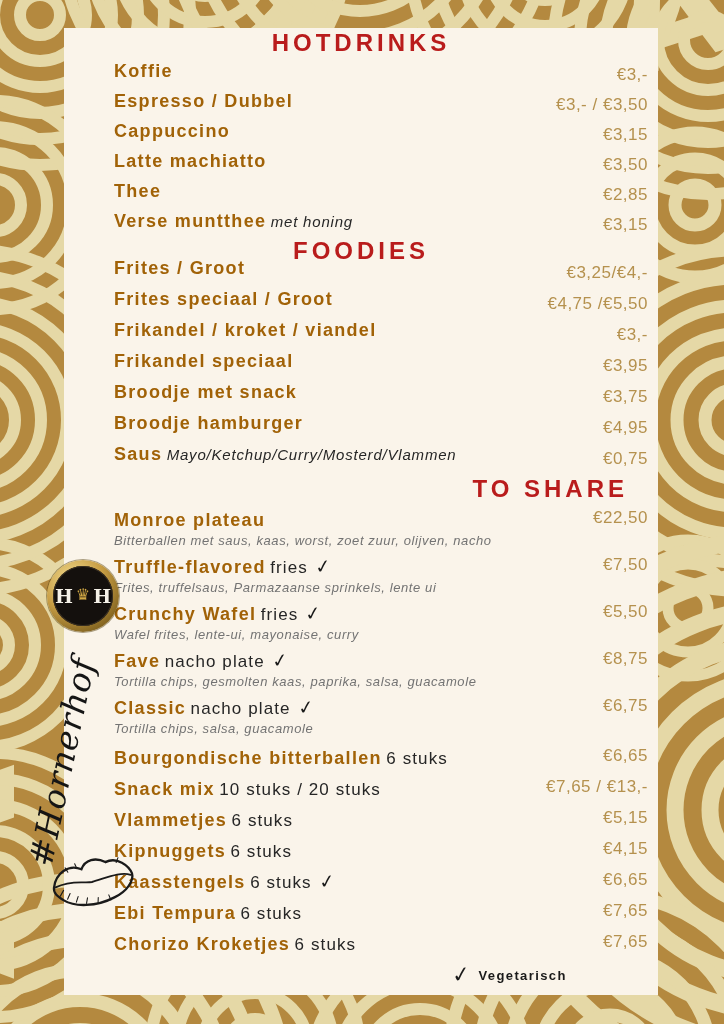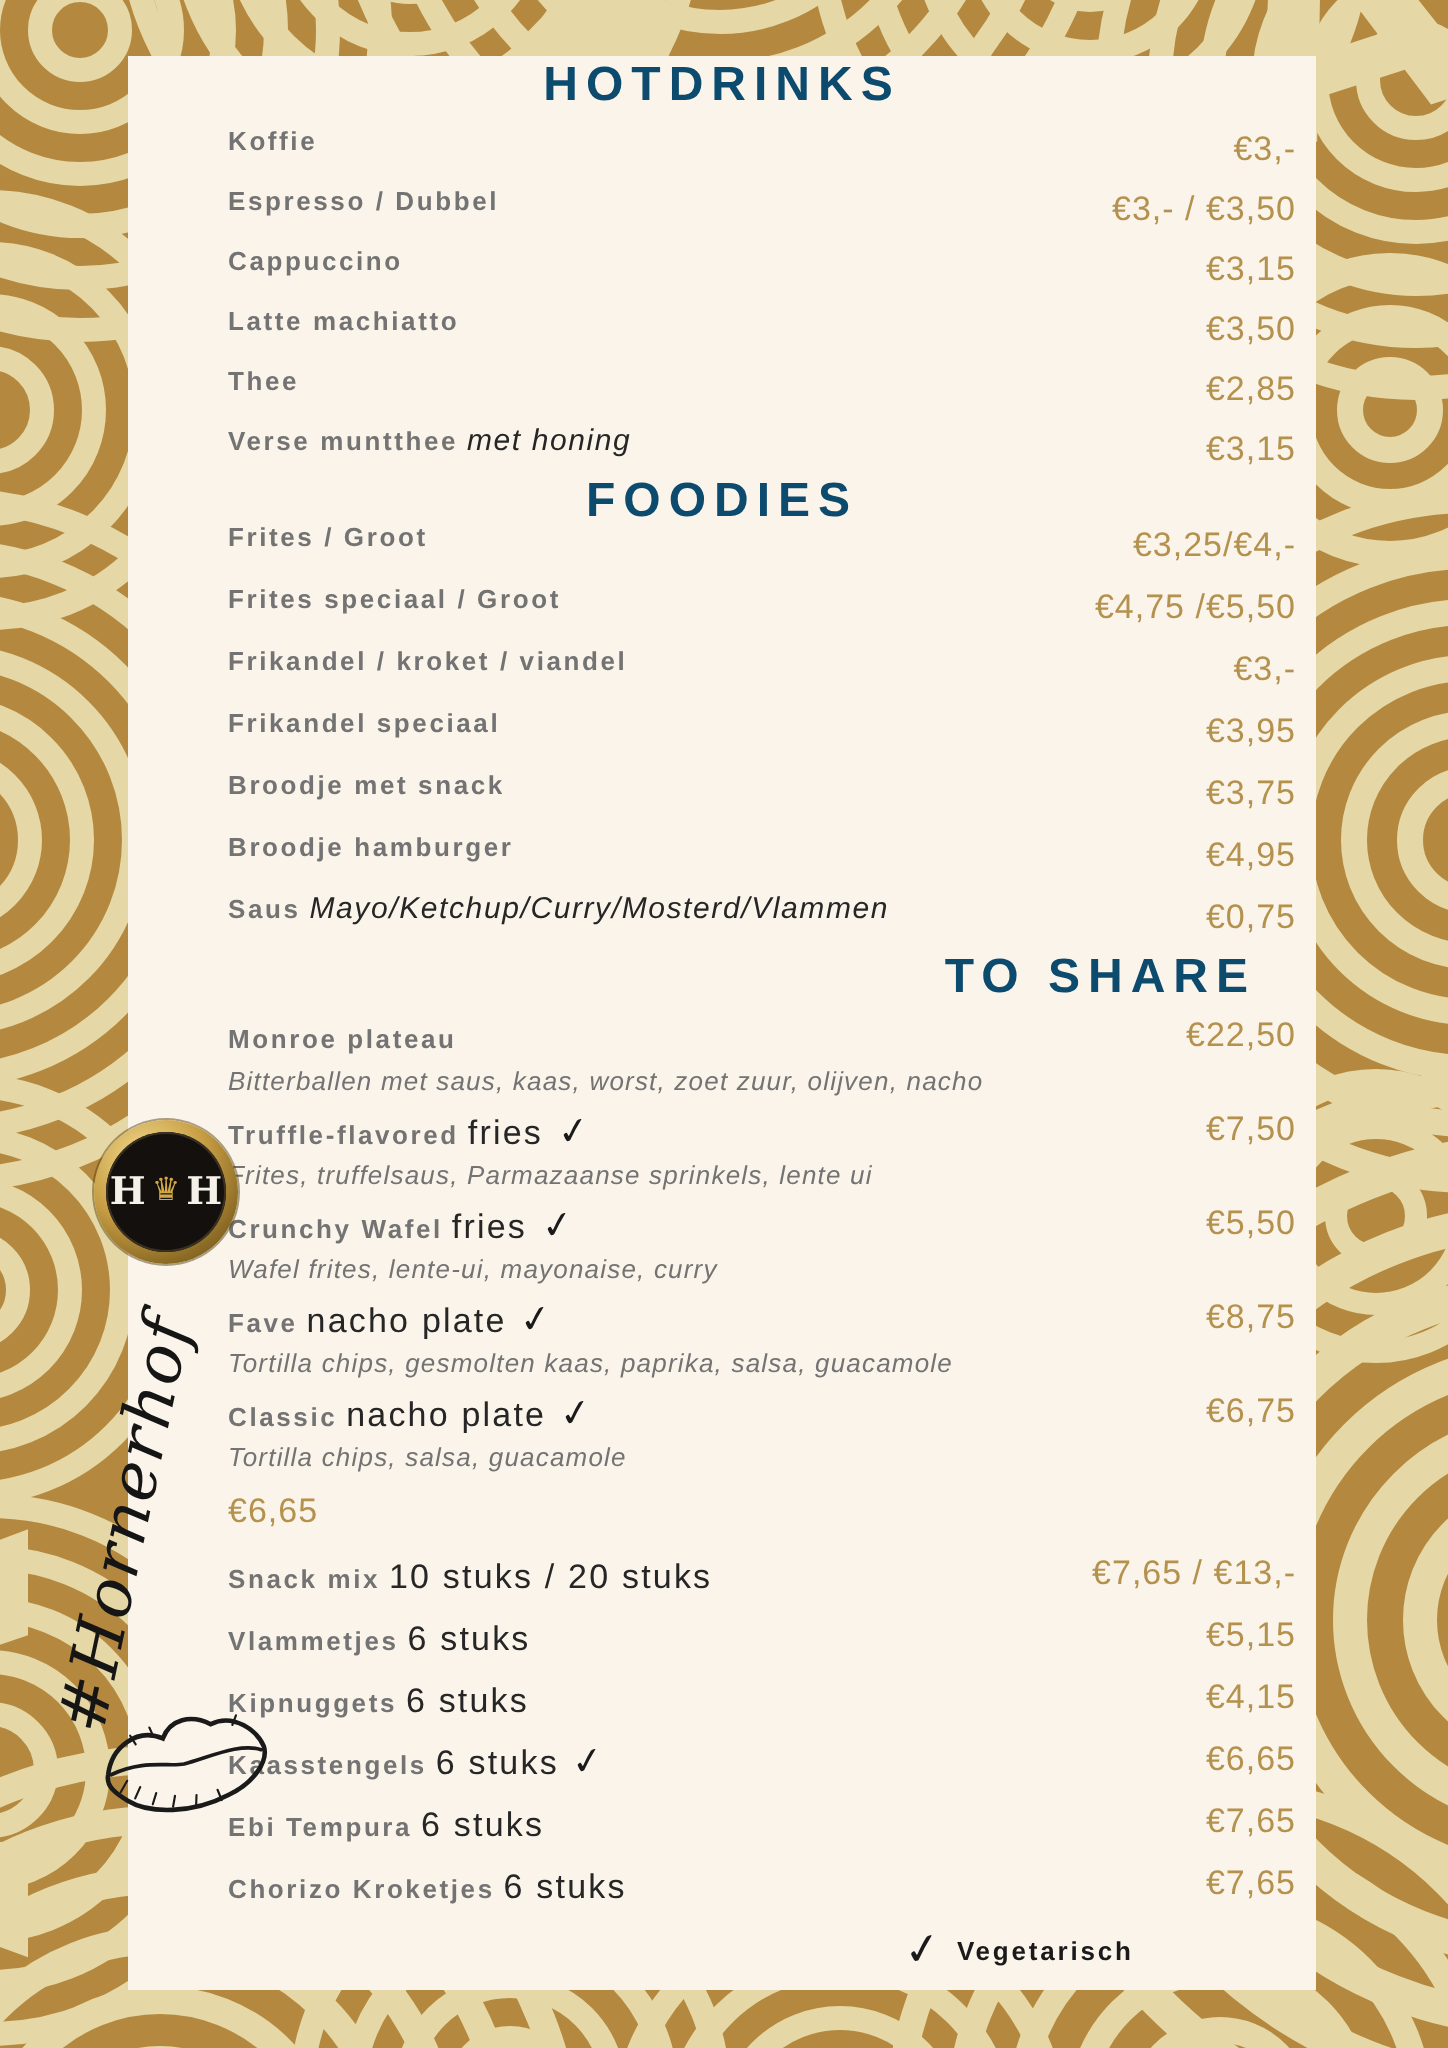--- a/index.html
+++ b/index.html
@@ -2,31 +2,31 @@
 <html><head>
 <meta charset="utf-8">
 <style>
   html,body{margin:0;padding:0;}
   body{width:724px;height:1024px;overflow:hidden;}
   .page{position:relative;width:724px;height:1024px;background:#b4893f;overflow:hidden;
         font-family:"Liberation Sans","DejaVu Sans",sans-serif;}
   .bgpat{position:absolute;left:0;top:0;z-index:0;}
   .panel{position:absolute;left:64px;top:28px;width:594px;height:967px;background:#faf4ea;
          box-sizing:border-box;padding:2px 10px 0 50px;z-index:1;}
-  h2.sec-title{margin:0;position:relative;left:-20px;text-align:center;color:#0c4a6e;
+  h2.sec-title{margin:0;position:relative;left:-20px;text-align:center;color:#b91c1c;
          font-size:24px;font-weight:bold;letter-spacing:4px;line-height:26px;}
   h2.t-hot{margin-bottom:0;}
   h2.t-food{margin-top:2px;margin-bottom:-11px;}
   h2.t-share{margin-top:6px;margin-bottom:6px;text-align:right;}
   .mrow{display:flex;justify-content:space-between;}
   .rows-hot .mrow{height:30px;line-height:30px;}
   .rows-food .mrow{height:31px;line-height:31px;}
   .rows-share .item .mrow{height:24px;line-height:24px;}
   .nm{white-space:nowrap;color:#191919;}
-  .name{font-weight:700;font-size:13px;letter-spacing:1.3px;color:#737373;text-align:right;}
+  .name{font-weight:700;font-size:18px;letter-spacing:1.3px;color:#a16207;text-align:right;}
   .sfx{font-weight:400;font-size:17px;letter-spacing:1.1px;color:#262626;}
   .sfx.it{font-style:italic;font-size:15px;letter-spacing:0.8px;}
   .chk{display:inline-block;font-size:19px;margin-left:7px;transform:rotate(-8deg);color:#1a1a1a;}
   .price{display:inline-block;color:#b5914e;font-size:17px;letter-spacing:0.5px;white-space:nowrap;}
   .rows-hot .price,.rows-food .price{transform:translateY(4px);}
   .rows-share .price{transform:translateY(-2px);}
   .desc{font-style:italic;font-size:13px;line-height:17px;color:#737373;letter-spacing:0.6px;white-space:nowrap;}
   .rows-share .item{margin-bottom:6px;}
   .rows-share .item.nodesc{margin-bottom:0;padding:3px 0 4px;}
   .legend{position:absolute;left:388px;top:934px;display:flex;align-items:center;gap:8px;color:#1a1a1a;}
@@ -265,20 +265,21 @@
           </div>
           <div class="item">
             <div class="mrow">
               <span class="nm"><span class="name">Classic</span> <span class="sfx">nacho plate</span><span class="chk">✓</span></span>
               <span class="price">€6,75</span>
             </div>
             <div class="desc">Tortilla chips, salsa, guacamole</div>
           </div>
           <div class="item nodesc">
             <div class="mrow">
+              <span class="nm"><span class="name">Bourgondische bitterballen</span> <span class="sfx">6 stuks</span></span>
               <span class="price">€6,65</span>
             </div>
           </div>
           <div class="item nodesc">
             <div class="mrow">
               <span class="nm"><span class="name">Snack mix</span> <span class="sfx">10 stuks / 20 stuks</span></span>
               <span class="price">€7,65 / €13,-</span>
             </div>
           </div>
           <div class="item nodesc">

